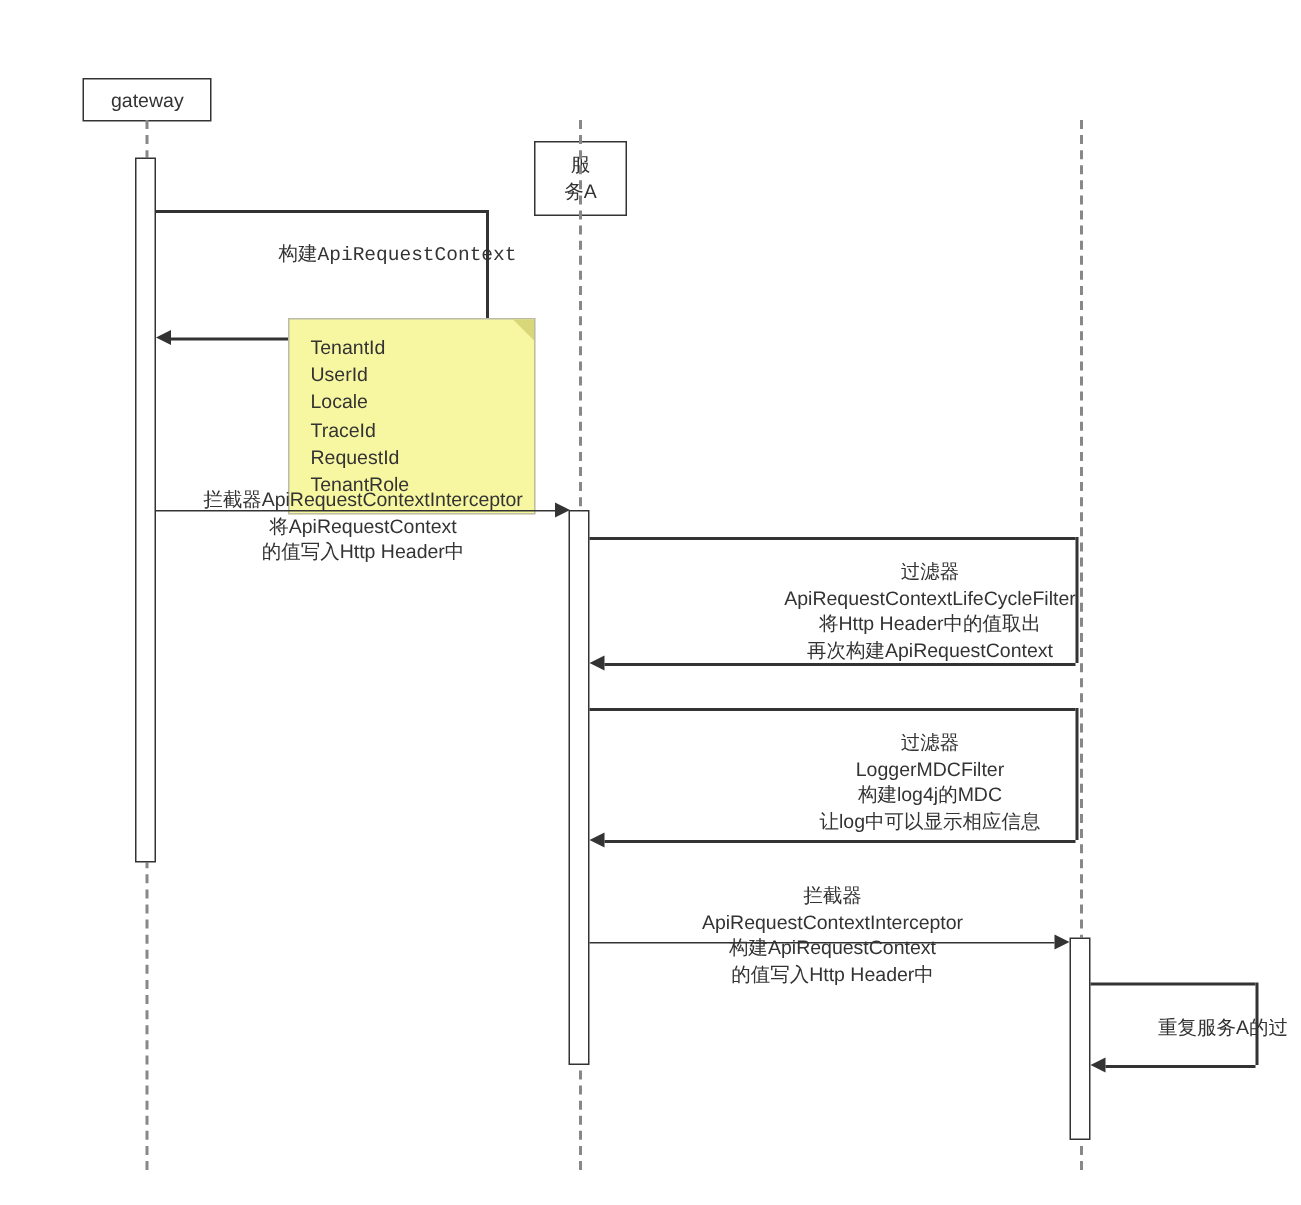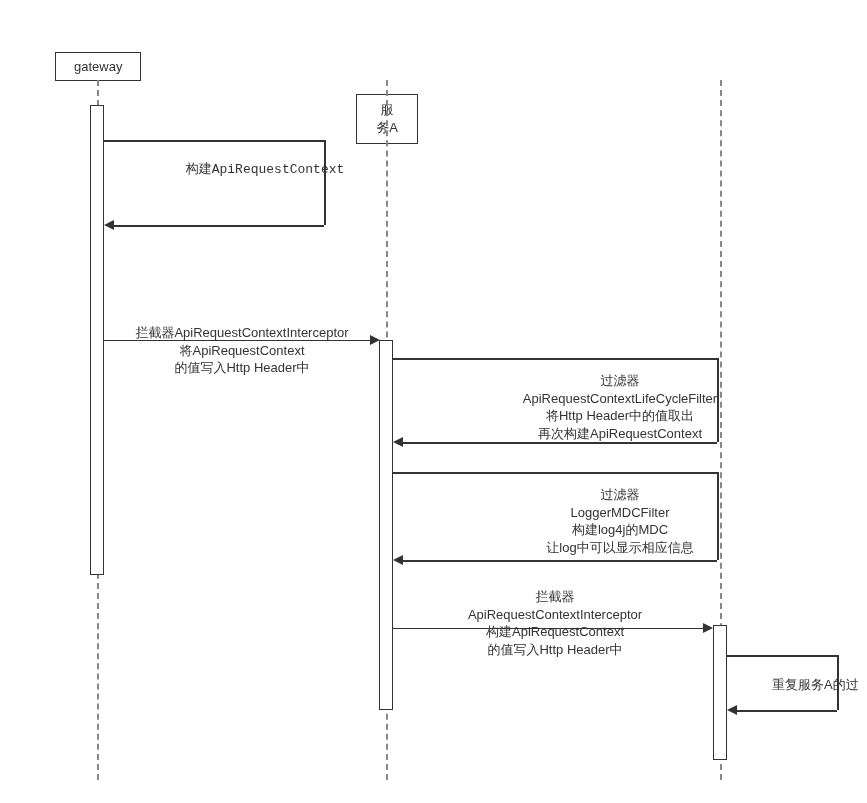--- a/index.html
+++ b/index.html
@@ -98,20 +98,29 @@
   <div class="activation" style="left:97px; top:105px; height:470px;"></div>
   <div class="activation" style="left:386px; top:340px; height:370px;"></div>
   <div class="activation" style="left:720px; top:625px; height:135px;"></div>
 
   <div class="self-seg" style="left:104px; top:140px; width:220px; height:1.5px;"></div>
   <div class="self-seg" style="left:324px; top:140px; width:1.5px; height:85px;"></div>
   <div class="self-seg" style="left:114px; top:225px; width:210px; height:1.5px;"></div>
   <div class="arrow-head-left" style="left:104px; top:220px;"></div>
   <div class="msg-label" style="left:160px; top:161px; width:210px;font-family:Liberation Mono, monospace;">构建ApiRequestContext</div>
 
+  <div class="note" style="left:192px; top:212px; width:165px;">
+    <div class="note-corner"></div>
+    <div>TenantId</div>
+    <div>UserId</div>
+    <div>Locale</div>
+    <div>TraceId</div>
+    <div>RequestId</div>
+    <div>TenantRole</div>
+  </div>
 
   <div class="msg-label" style="left:117px; top:324px; width:250px;">拦截器ApiRequestContextInterceptor
 将ApiRequestContext
 的值写入Http Header中</div>
 
   <div class="arrow-line" style="left:104px; top:340px; width:266px;"></div>
   <div class="arrow-head-right" style="left:370px; top:335px;"></div>
 
   <div class="self-seg" style="left:393px; top:358px; width:324px; height:1.5px;"></div>
   <div class="self-seg" style="left:717px; top:358px; width:1.5px; height:84px;"></div>

